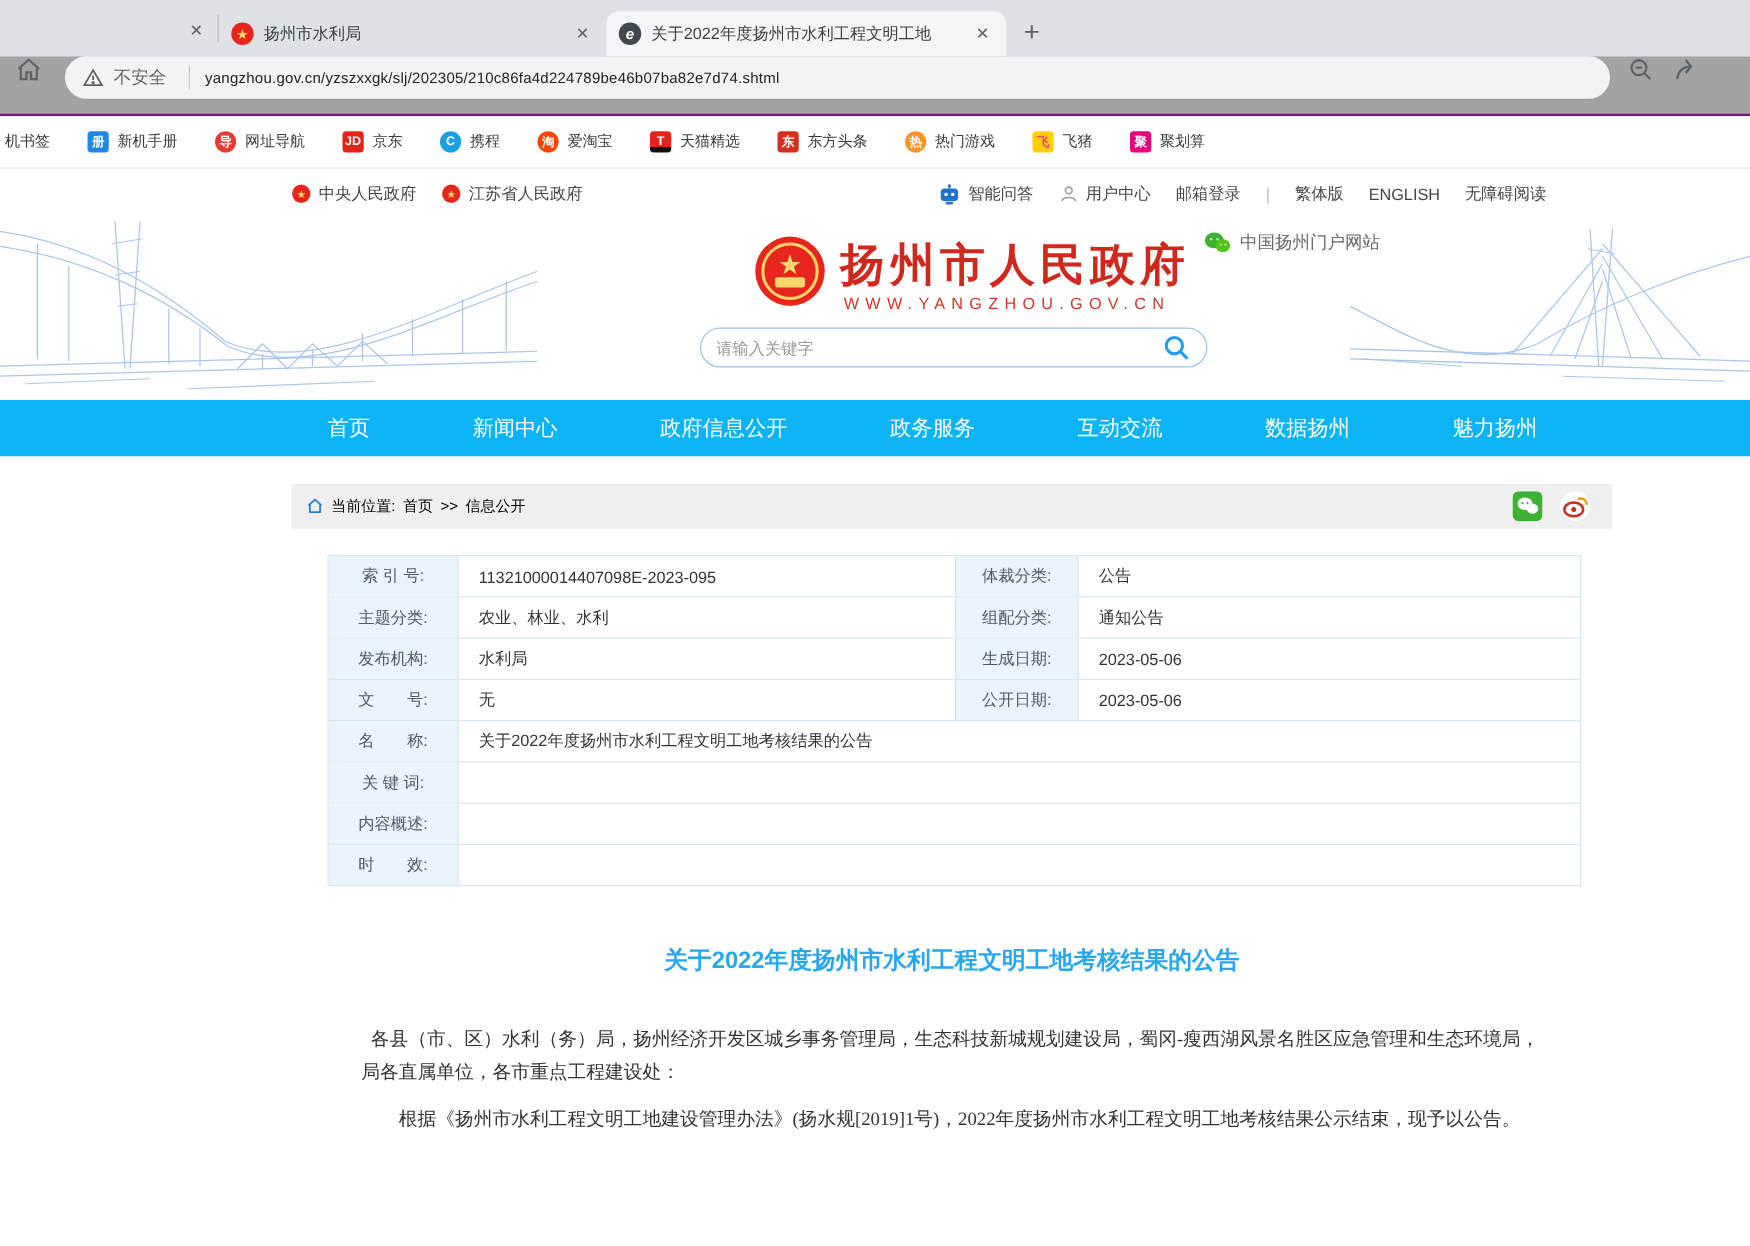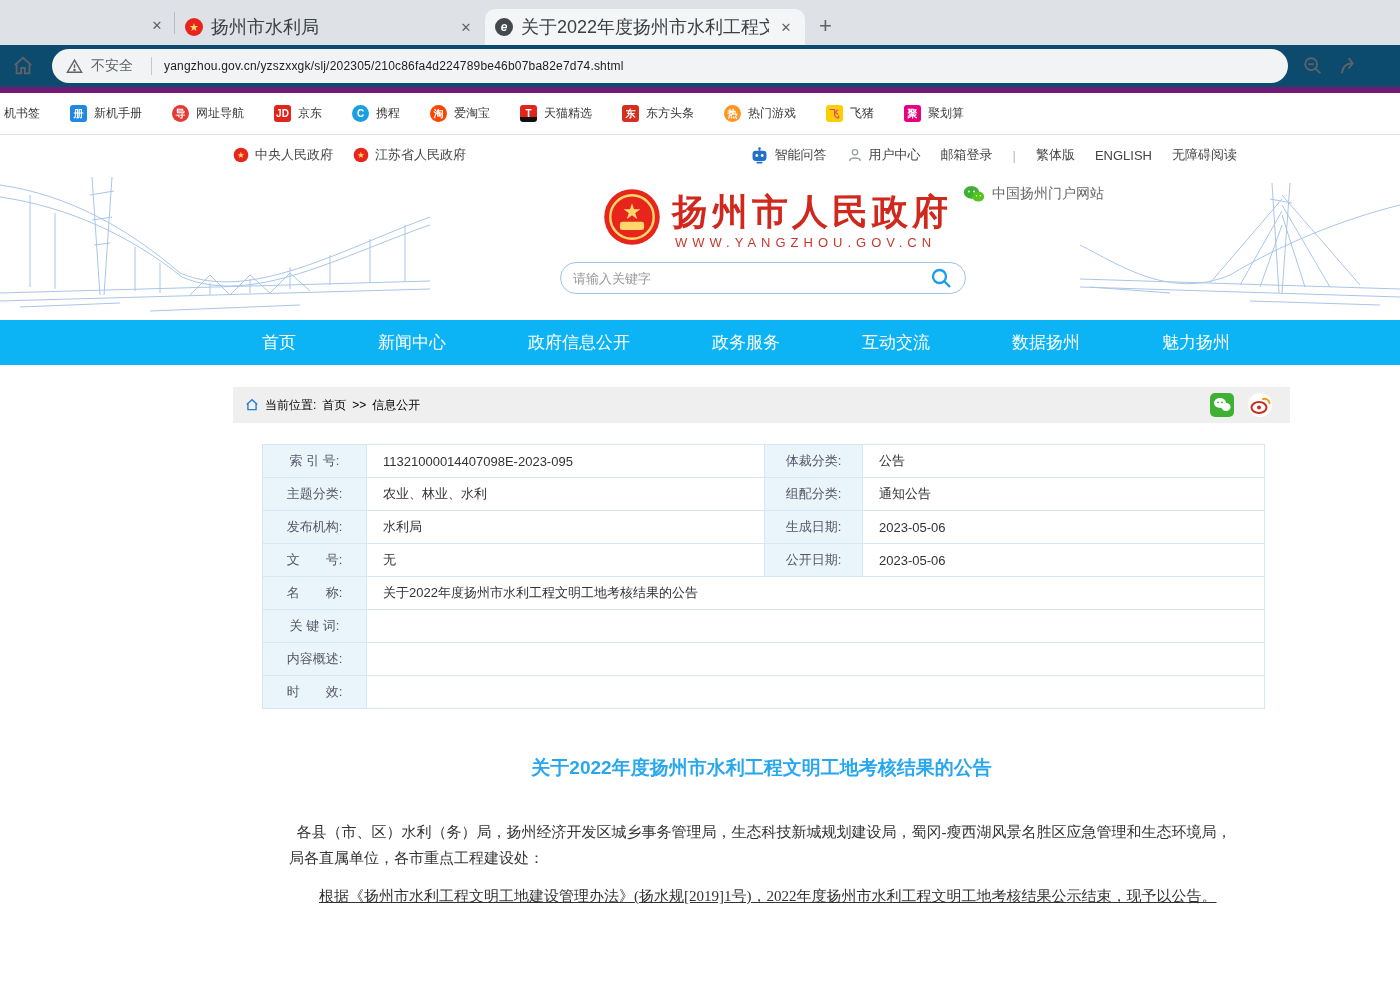--- a/index.html
+++ b/index.html
@@ -8,28 +8,28 @@
 
   
   .tabstrip { height:45px; background:#dee1e6; display:flex; align-items:flex-end; position:relative; }
   .tab-close { width:18px; height:18px; display:flex; align-items:center; justify-content:center;
     color:#5f6368; font-size:13px; margin-bottom:11px; cursor:pointer; }
   .partial-gap { width:148px; }
   .tab-sep { width:1px; height:22px; background:#b9bdc3; margin:0 0 11px 8px; }
   .tab { display:flex; align-items:center; gap:8px; height:36px; padding:0 10px; max-width:320px; }
   .tab.inactive { width:310px; }
   .tab.active { width:320px; background:#f3f5f7; border-radius:10px 10px 0 0; }
-  .tab .title { font-size:18px; color:#3c4043; white-space:nowrap; overflow:hidden; flex:1; }
+  .tab .title { font-size:13px; color:#3c4043; white-space:nowrap; overflow:hidden; flex:1; }
   .favicon { width:18px; height:18px; border-radius:50%; flex:0 0 18px;
     display:flex; align-items:center; justify-content:center; }
   .favicon.gov { background:#e8251c; color:#ffd76b; font-size:11px; }
   .favicon.dark { background:#43484d; color:#fff; font-size:12px; font-weight:bold; font-style:italic; }
   .newtab-btn { font-size:22px; color:#5f6368; margin:0 0 8px 14px; cursor:pointer; line-height:1; }
 
-  .toolbar { height:48px; background:#0c4a6e; display:flex; align-items:center; border-bottom:6px solid #701a75; }
+  .toolbar { height:48px; background:#a3a3a3; display:flex; border-bottom:2px solid #701a75; }
   .homebtn { margin:0 18px 0 12px; }
   .urlbar { height:34px; width:1236px; background:#f2f3f5; border-radius:17px; display:flex; align-items:center; padding:0 14px; }
   .urlbar .sec { font-size:14px; color:#5f6368; margin:0 6px 0 8px; }
   .urlbar .vd { width:1px; height:18px; background:#c4c7cc; margin:0 12px; }
   .urlbar .url { font-size:12px; color:#202124; letter-spacing:.2px; }
   .tb-ico { margin-left:14px; }
 
   .bookmarks { height:42px; background:#fff; display:flex; align-items:center; gap:30px; padding-left:4px;
     border-bottom:1px solid #e4e4e4; }
   .bm { display:flex; align-items:center; gap:7px; cursor:pointer; }
@@ -80,21 +80,21 @@
   .mlab.l2 { width:99px; border-left:1px solid #d6e7f4; }
   .mval { color:#333; display:flex; align-items:center; padding-left:16px; }
   .mval.v1 { width:397px; }
   .mval.v2 { flex:1; }
   .mval.wide { flex:1; }
 
   .article { padding:0 56px; font-family:"Liberation Serif","DejaVu Serif",serif; color:#333; }
   .a-title { margin-top:46px; text-align:center; color:#29a7ee; font-size:19px; font-weight:bold;
     font-family:"Liberation Sans","DejaVu Sans",sans-serif; }
   .a-p1 { margin-top:38px; font-size:15px; line-height:26px; text-indent:.5em; }
-  .a-p2 { margin-top:12px; font-size:15px; line-height:26px; text-indent:2em;text-decoration:underline; }
+  .a-p2 { margin-top:12px; font-size:15px; line-height:26px; text-indent:2em; }
   .a-date { margin-top:34px; text-align:right; font-size:15px; }
 
   svg { display:block; }
 </style>
 </head>
 <body>
 
 <div class="tabstrip">
   <div class="partial-gap"></div>
   <div class="tab-close">✕</div>

